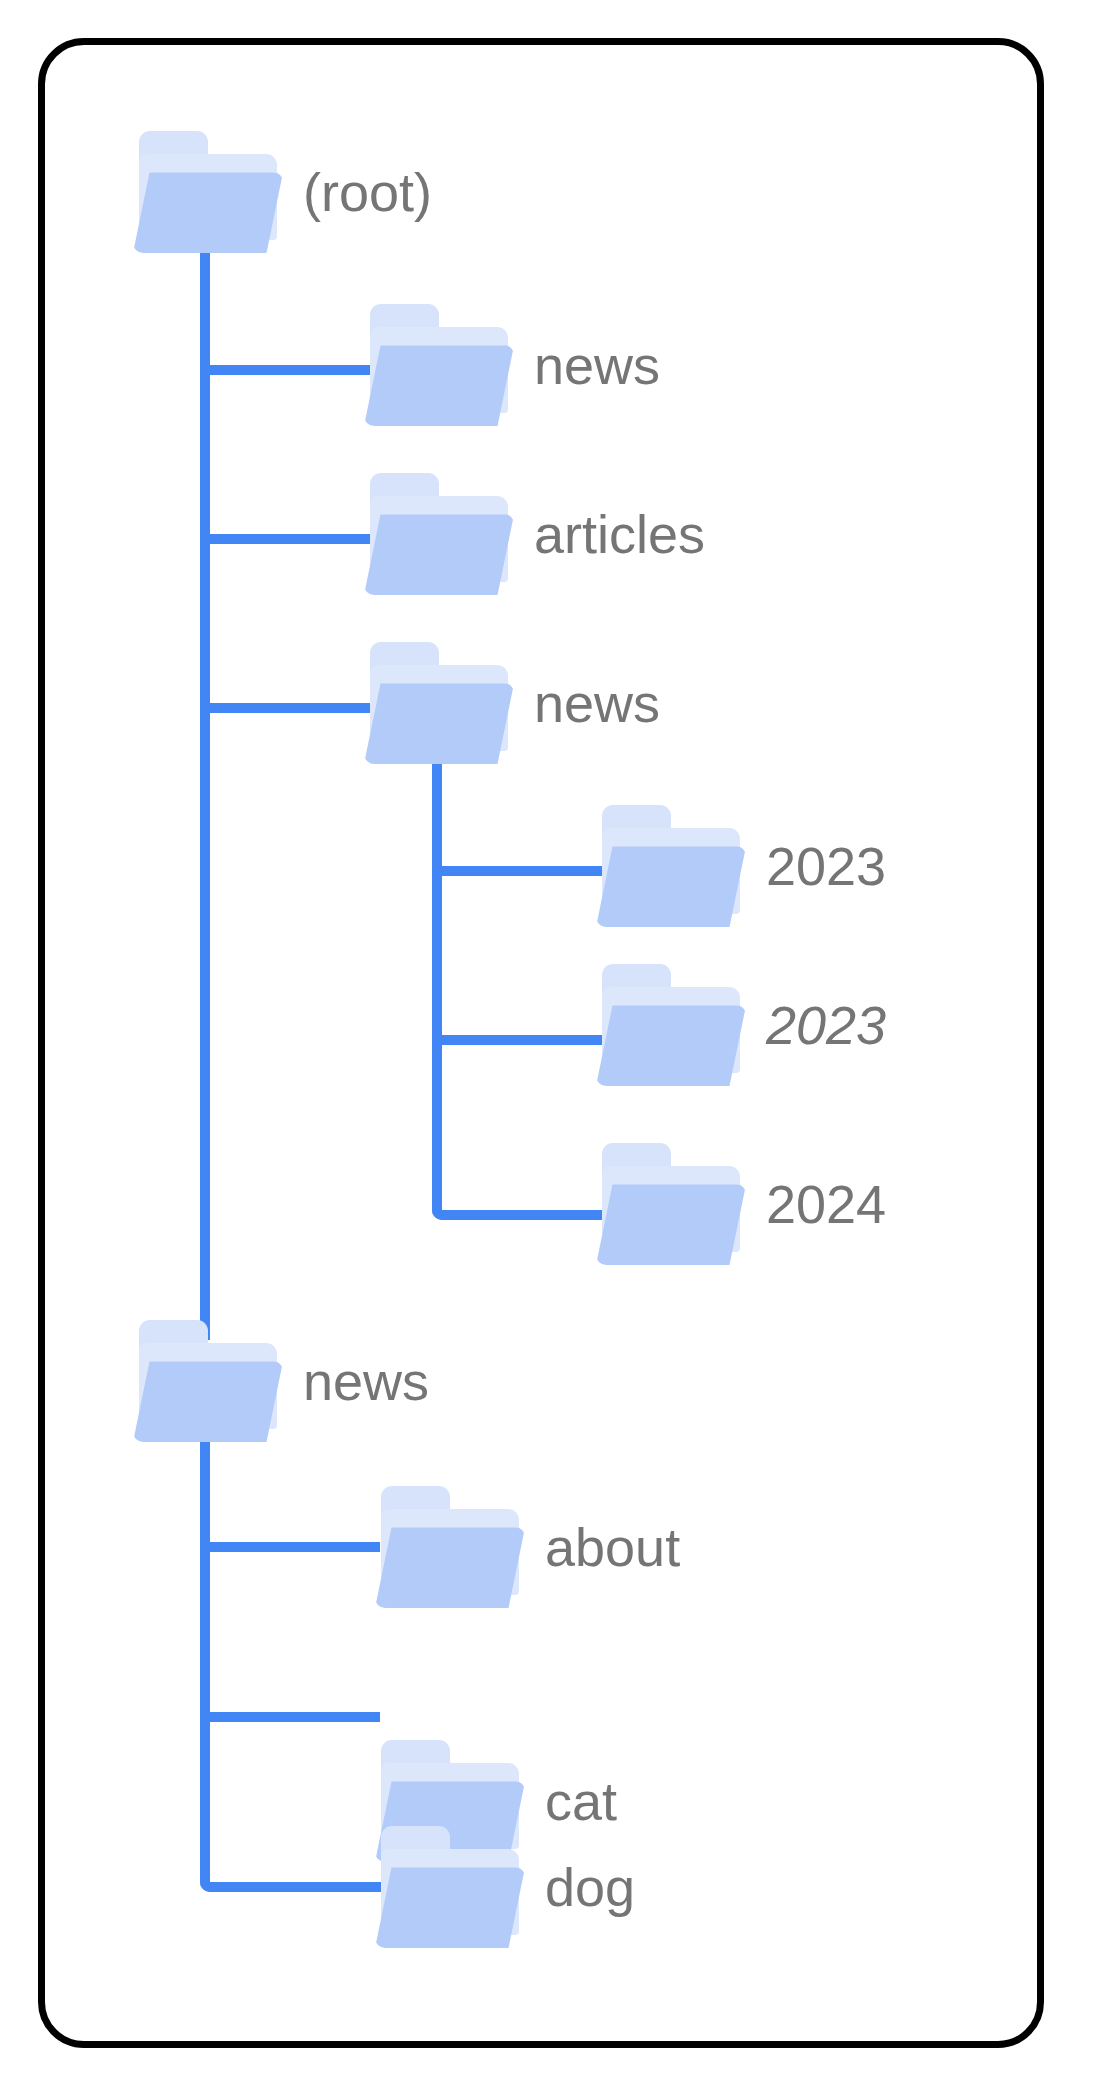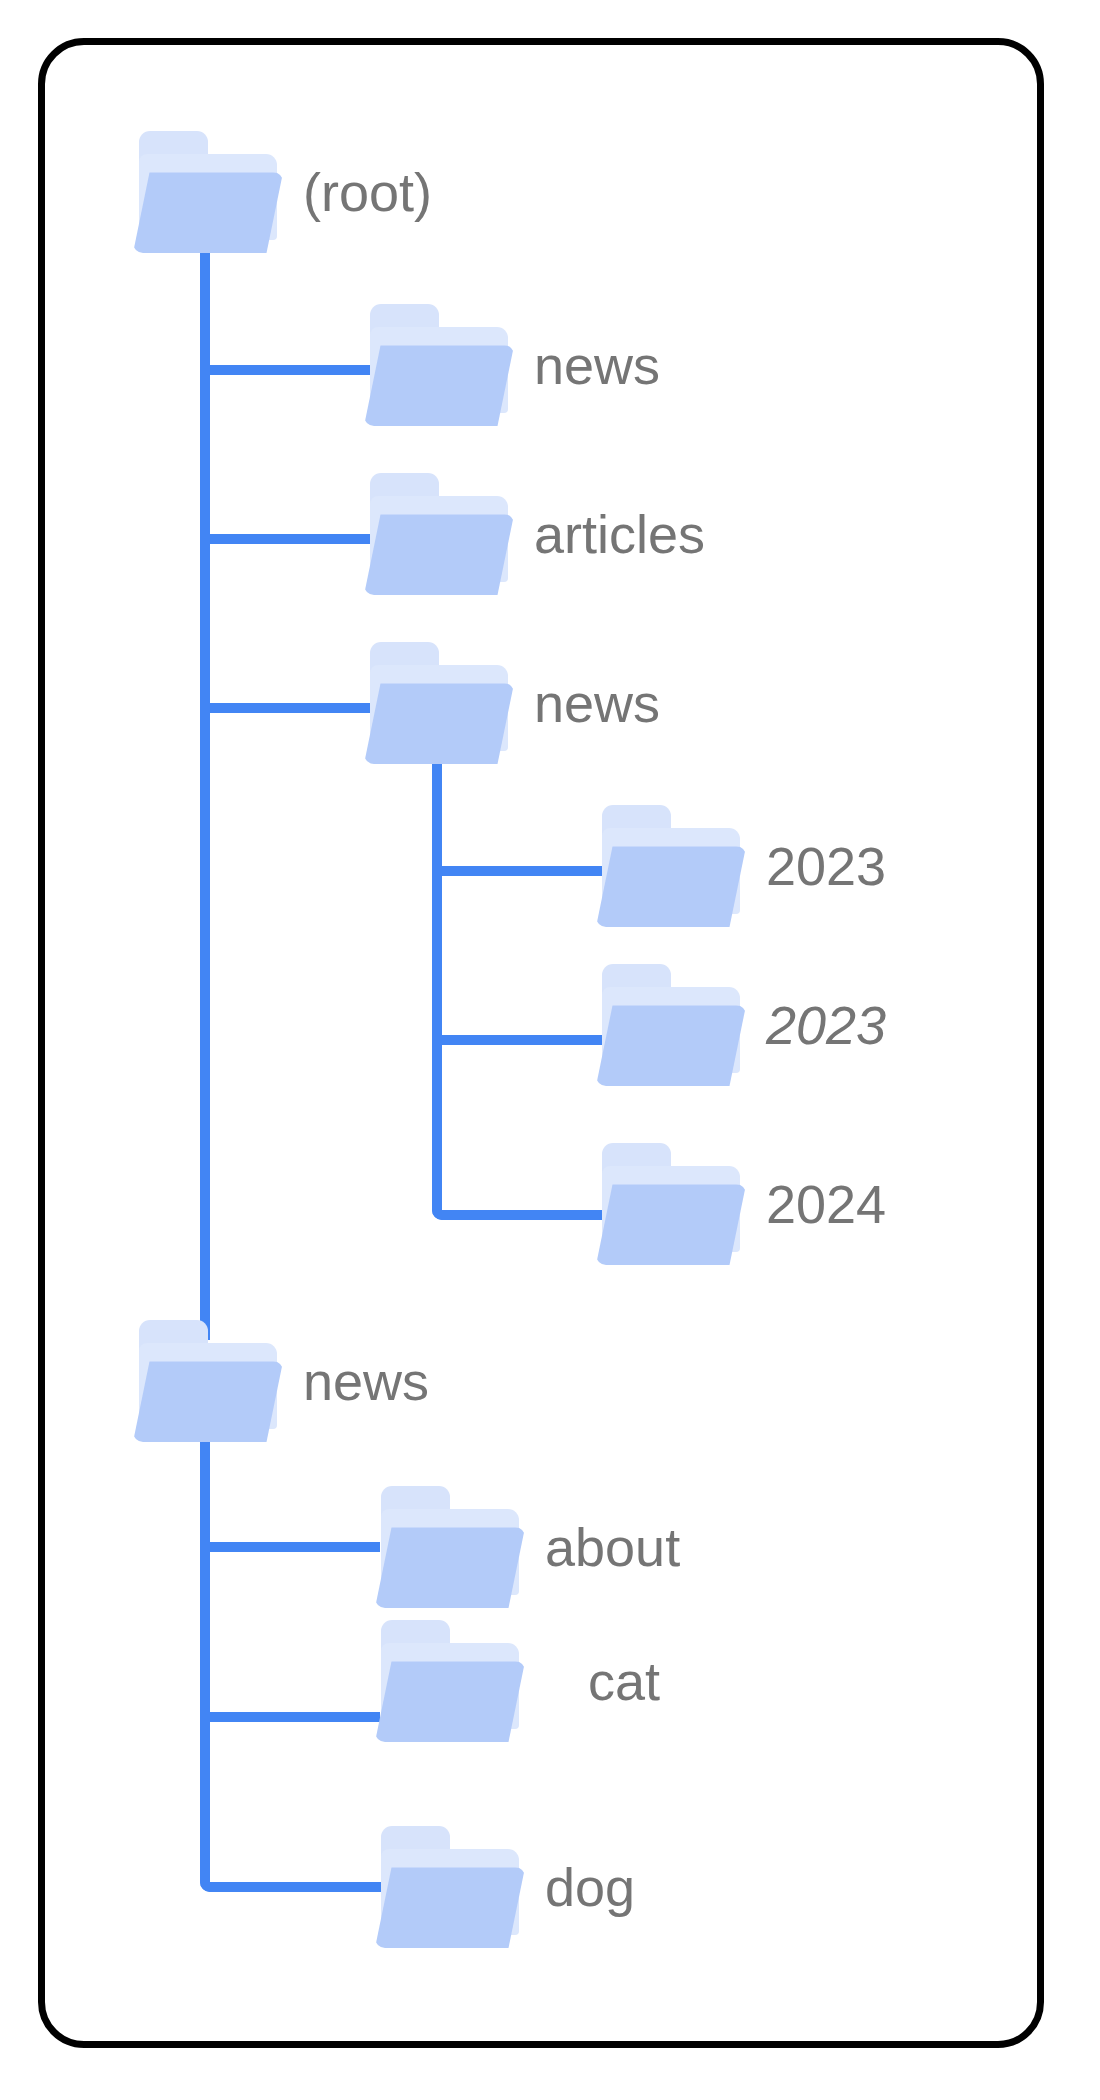--- a/index.html
+++ b/index.html
@@ -171,21 +171,21 @@
 
   <div class="node" style="left:375px; top:1486px;">
     <div class="folder" style="width:150px;height:122px;">
       <div class="tab"></div>
         <div class="sheet"></div>
         <div class="flap"></div>
     </div>
     <div class="label">about</div>
   </div>
 
-  <div class="node" style="left:375px; top:1620px;gap:43px;">
+  <div class="node" style="left:375px; top:1740px;">
     <div class="folder" style="width:150px;height:122px;">
       <div class="tab"></div>
         <div class="sheet"></div>
         <div class="flap"></div>
     </div>
     <div class="label">cat</div>
   </div>
 
   <div class="node" style="left:375px; top:1826px;">
     <div class="folder" style="width:150px;height:122px;">

